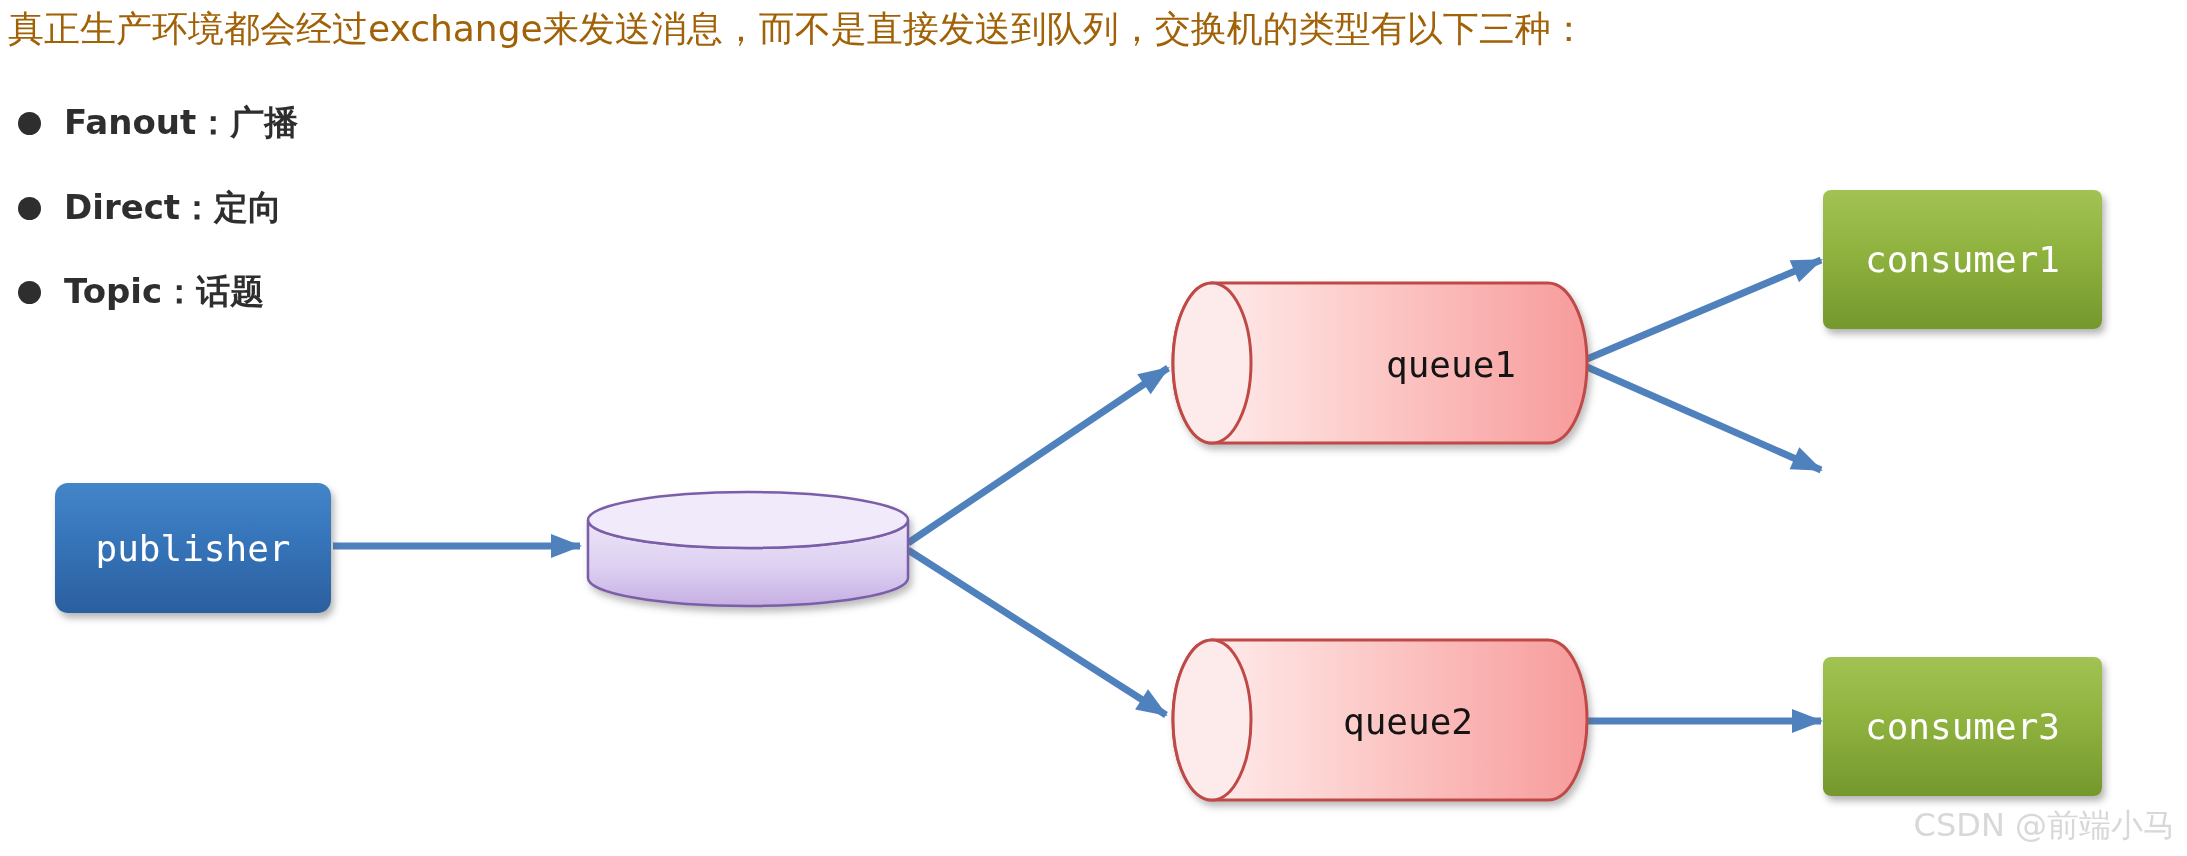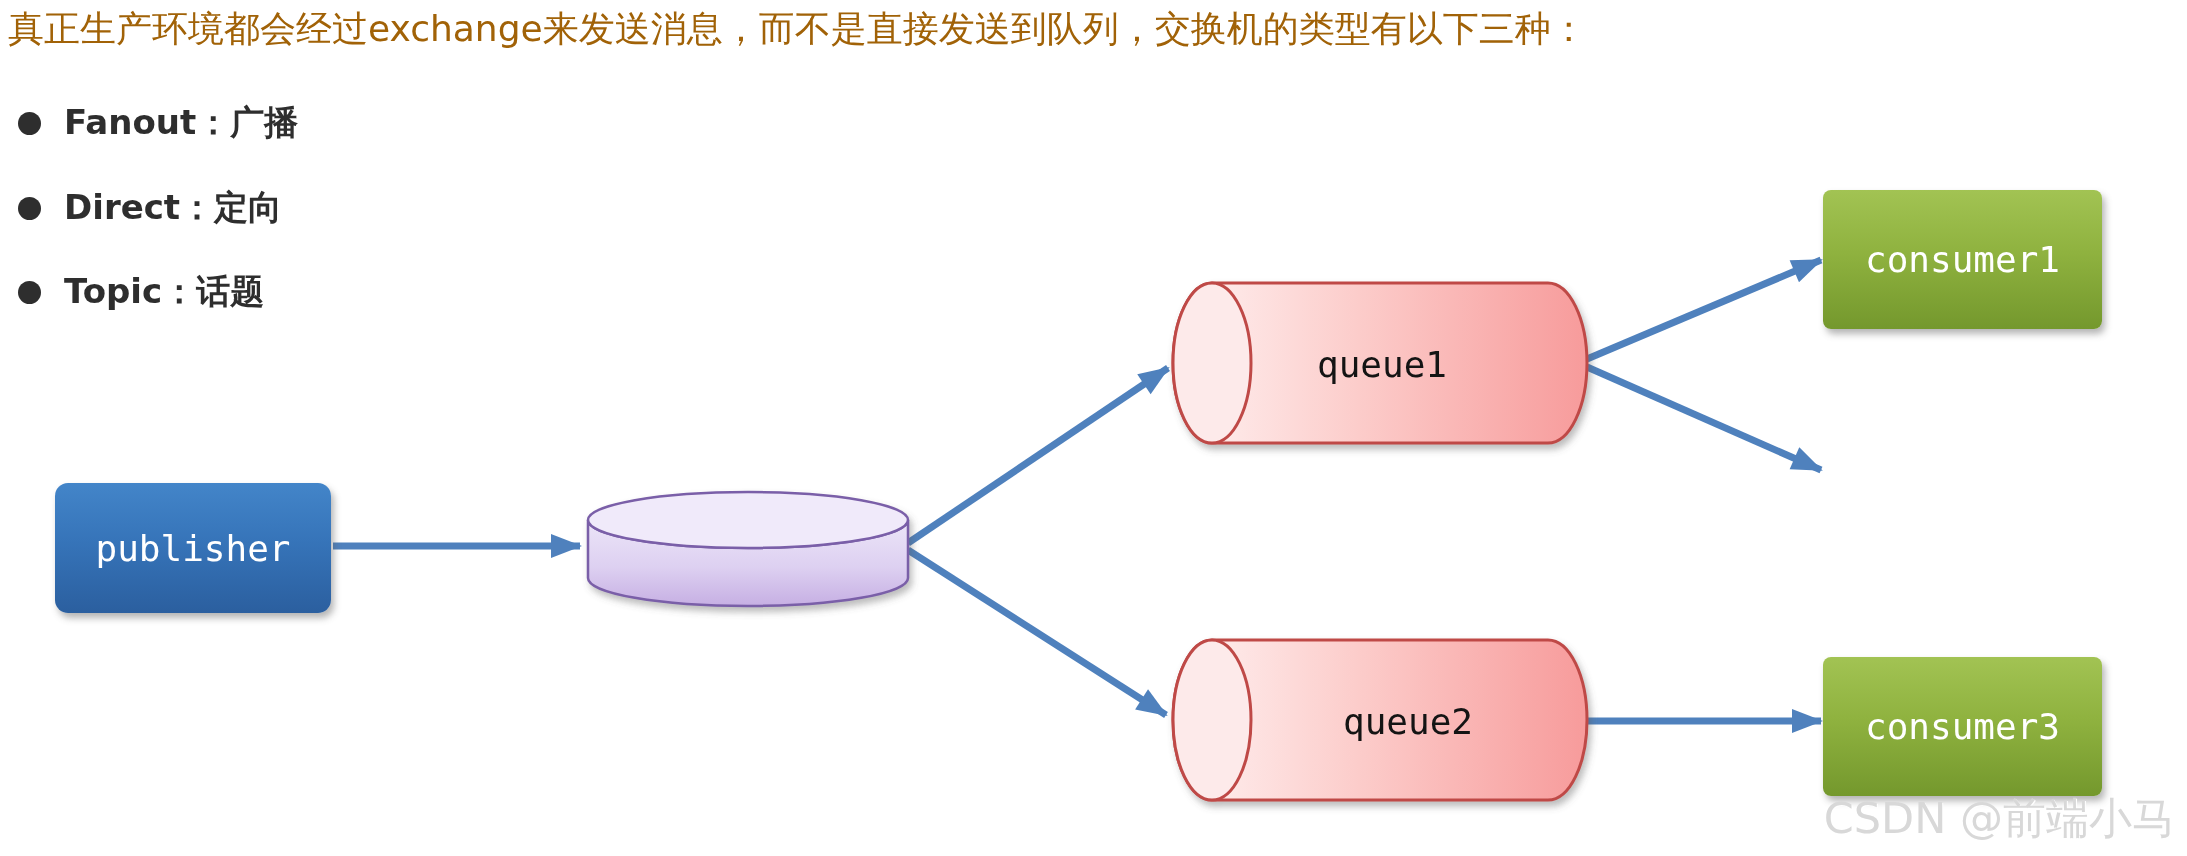--- a/index.html
+++ b/index.html
@@ -51,21 +51,21 @@
     font-family:"DejaVu Sans Mono", monospace;
     color:#141414;font-size:36px;white-space:nowrap;
   }
   .exchange-label{
     font-family:"DejaVu Sans", sans-serif;
     font-size:38px;
   }
   
   .watermark{
     position:absolute;right:12px;bottom:8px;
-    font-size:43px;color:#d8d8d8;white-space:nowrap;
+    font-size:32px;color:#d8d8d8;white-space:nowrap;
     text-shadow:1px 1px 0 #ffffff;
   }
   svg.layer{position:absolute;left:0;top:0;}
 </style>
 </head>
 <body>
 
 <div id="page">
 
   <div class="intro">真正生产环境都会经过exchange来发送消息，而不是直接发送到队列，交换机的类型有以下三种：</div>
@@ -131,18 +131,18 @@
   <div class="node-box publisher">
     <span>publisher</span>
   </div>
   <div class="node-box consumer c1">
     <span>consumer1</span>
   </div>
   <div class="node-box consumer c3">
     <span>consumer3</span>
   </div>
 
-  <div class="cyl-label" style="left:1382px;top:364px;">queue1</div>
+  <div class="cyl-label" style="left:1451px;top:364px;">queue1</div>
   <div class="cyl-label" style="left:1384px;top:721px;margin-left:24px;">queue2</div>
 
   <div class="watermark">CSDN @前端小马</div>
 
 </div>
 
 </body></html>

